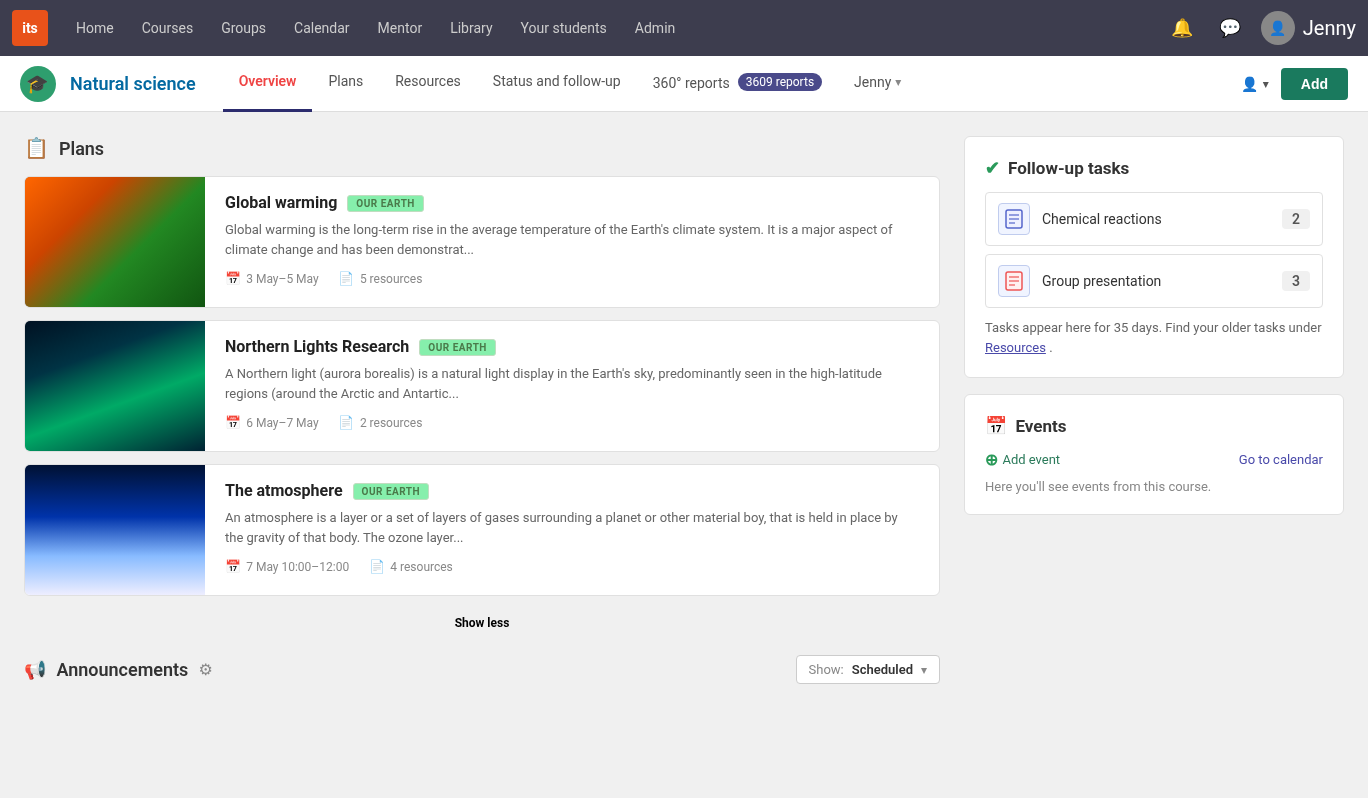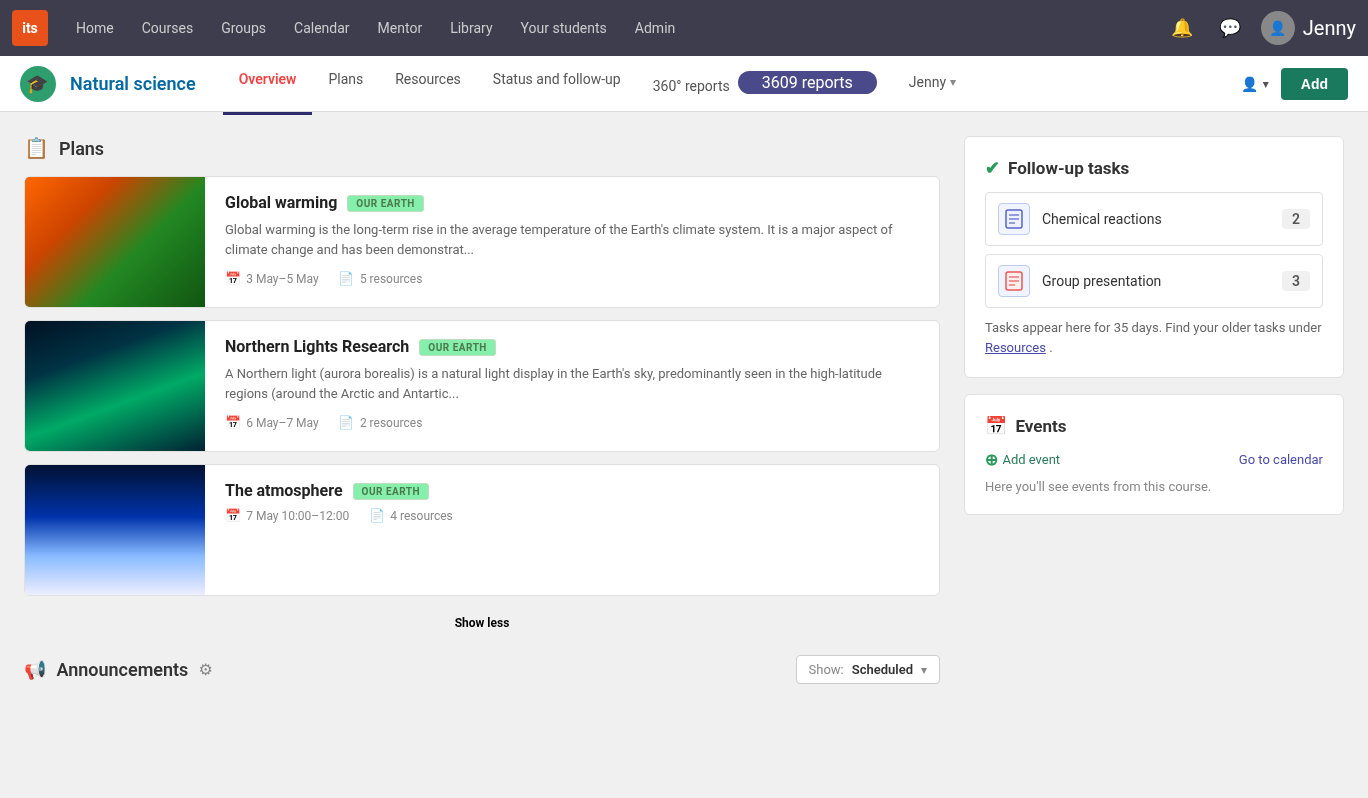--- a/index.html
+++ b/index.html
@@ -153,22 +153,22 @@
     }
     .more-tab {
       display: flex;
       align-items: center;
       gap: 4px;
     }
     .reports-badge {
       background: #4a4a8a;
       color: white;
       border-radius: 12px;
-      padding: 2px 24px;
-      font-size: 16px;
+      padding: 2px 8px;
+      font-size: 12px;
       white-space: nowrap;
     }
 
     
     .main-content {
       display: flex;
       gap: 24px;
       padding: 24px;
       max-width: 1368px;
     }
@@ -557,20 +557,21 @@
 
     <div class="plan-card">
       <div class="plan-thumb">
         <div class="thumb-atmosphere"></div>
       </div>
       <div class="plan-info">
         <div class="plan-title-row">
           <span class="plan-title">The atmosphere</span>
           <span class="tag-label">OUR EARTH</span>
         </div>
+        <p class="plan-desc">An atmosphere is a layer or a set of layers of gases surrounding a planet or other material boy, that is held in place by the gravity of that body. The ozone layer...</p>
         <div class="plan-meta">
           <div class="meta-item">
             <span class="meta-icon">📅</span>
             <span>7 May 10:00–12:00</span>
           </div>
           <div class="meta-item">
             <span class="meta-icon">📄</span>
             <span>4 resources</span>
           </div>
         </div>

